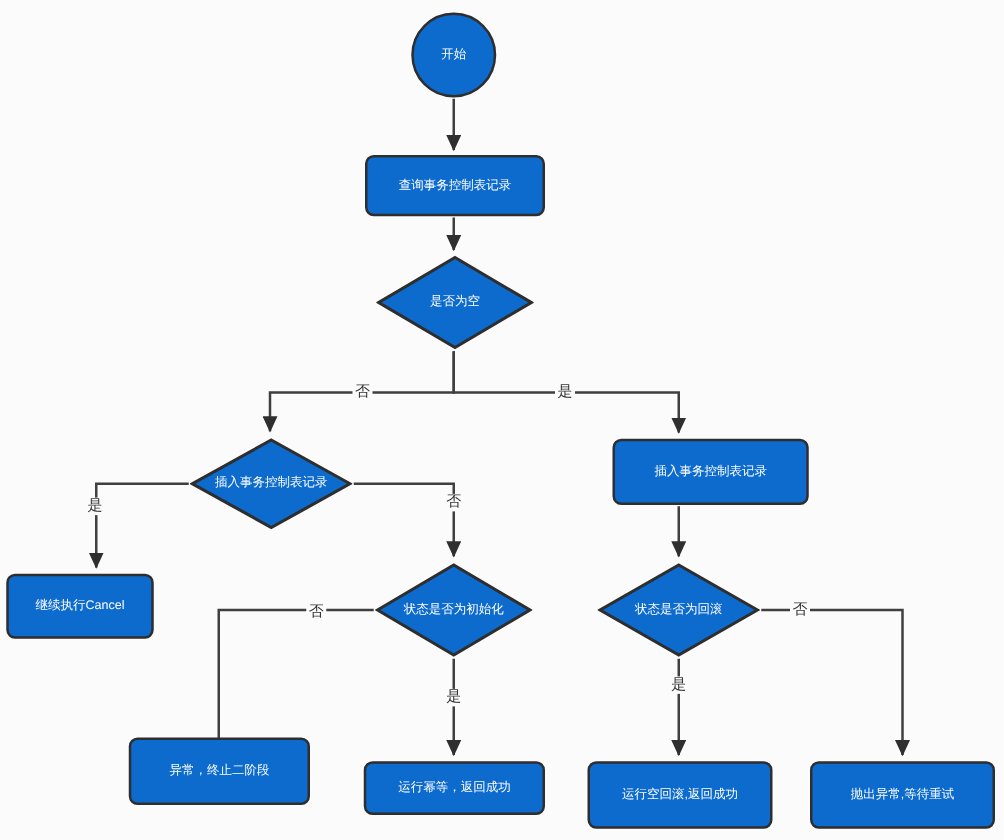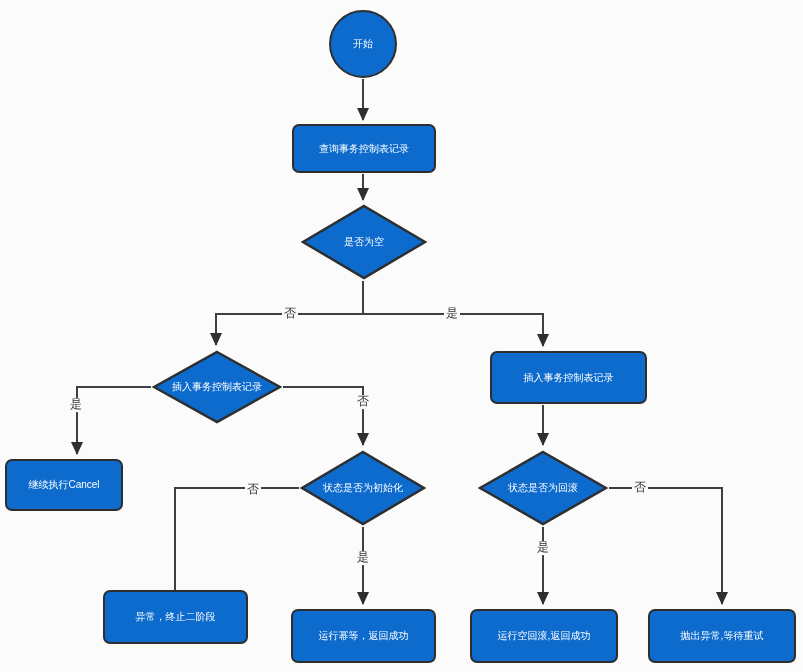--- a/index.html
+++ b/index.html
@@ -147,21 +147,21 @@
     <svg viewBox="0 0 130 76" preserveAspectRatio="none">
       <polygon points="65,2 128,38 65,74 2,38"></polygon>
     </svg>
     <span>状态是否为回滚</span>
   </div>
 
   <div class="node process" style="left:103px;top:590px;width:145px;height:54px">
     <span>异常，终止二阶段</span>
   </div>
 
-  <div class="node process" style="left:291px;top:609px;width:145px;height:54px">
+  <div class="node process" style="left:291px;top:609px;width:145px;height:43px">
     <span>运行幂等，返回成功</span>
   </div>
 
   <div class="node process" style="left:648px;top:609px;width:148px;height:54px">
     <span>抛出异常,等待重试</span>
   </div>
 
   <div class="node process" style="left:470px;top:609px;width:148px;height:54px">
     <span>运行空回滚,返回成功</span>
   </div>

